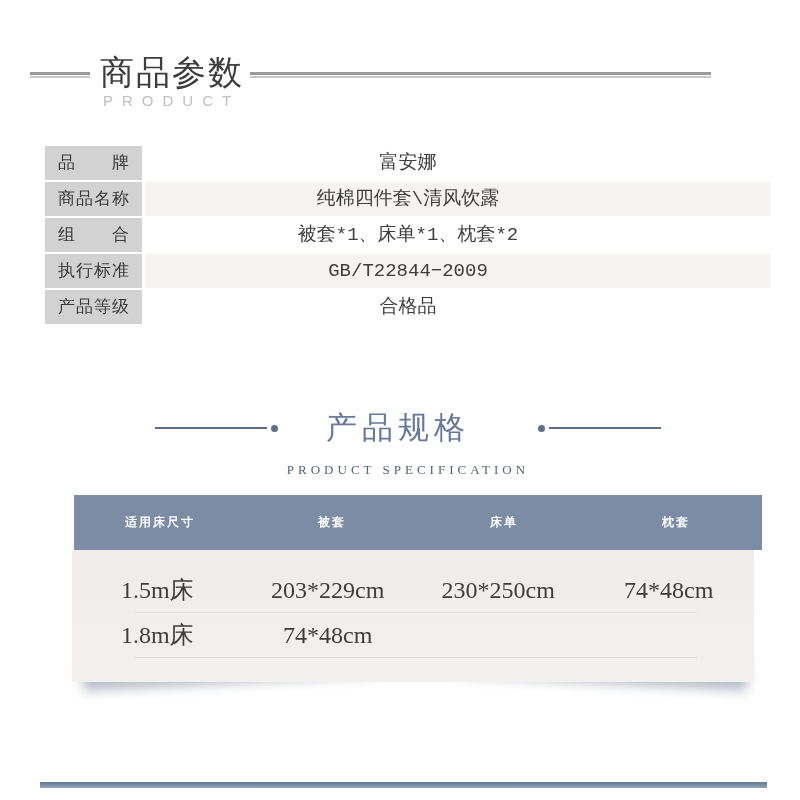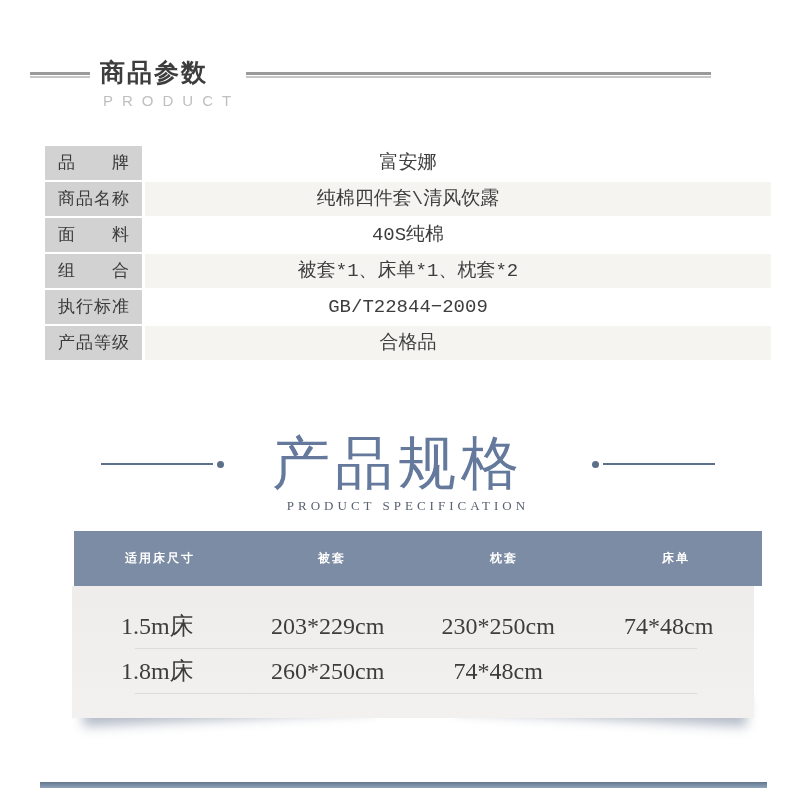--- a/index.html
+++ b/index.html
@@ -7,42 +7,42 @@
   body { font-family:"Liberation Sans","DejaVu Sans",sans-serif; color:#3d3d3d; }
   .page { position:relative; width:800px; height:800px; overflow:hidden; background:#ffffff; }
 
   
   .banner { display:flex; align-items:flex-start; margin:53px 0 0 30px; width:681px; }
   .dline { height:6px; margin-top:19px;
            background:linear-gradient(#9a9a9a 0 3px, transparent 3px 4.5px, #c6c6c6 4.5px 6px); }
   .dline.short { width:60px; }
   .dline.long  { flex:1; }
   .banner-text { margin:0 6px 0 10px; text-align:left; }
-  .banner-text h1 { font-size:25px; font-weight:700; letter-spacing:2px; color:#3d3d3d; line-height:38px; white-space:nowrap; }
+  .banner-text h1 { font-size:34px; font-weight:400; letter-spacing:2px; color:#3d3d3d; line-height:38px; white-space:nowrap; }
   .brand { font-size:15px; letter-spacing:9px; color:#bfbfbf; margin-top:1px; padding-left:3px; white-space:nowrap; }
 
   
   .params { margin:37px 0 0 45px; width:726px; }
   .prow { position:relative; height:34px; margin-bottom:2px;padding-left:28px; }
   .plabel { position:absolute; left:0; top:0; bottom:0; width:97px; background:#d2d2d2;
             font-size:17px; line-height:34px; padding:0 13px; color:#3a3a3a;
             text-align:justify; text-align-last:justify; overflow:hidden; }
   .pvalbg { position:absolute; left:100px; right:0; top:0; bottom:0; background:transparent; }
   .prow:nth-child(even) .pvalbg { background:#f5f4f1; }
   .pval { position:absolute; left:0; right:0; top:0; bottom:0; z-index:1;
           text-align:center; font-size:19px; line-height:34px; color:#3e3e3e;font-family:Liberation Mono, monospace; }
 
   
   .spec-head { margin-top:79px; display:flex; align-items:center; justify-content:center; transform:translateX(8px); }
   .sline { width:112px; height:1.5px; background:#5d7089; }
   .sdot { width:7px; height:7px; border-radius:50%; background:#5d7089; }
   .sdot.left { margin-left:4px; }
   .sdot.right { margin-right:4px; }
   .spec-head h2 { font-family:"Liberation Serif","DejaVu Serif",serif; font-weight:400;
-                  font-size:58px; color:#64799b; letter-spacing:5px; margin:0 68px 0 48px;
+                  font-size:31px; color:#64799b; letter-spacing:5px; margin:0 68px 0 48px;
                   line-height:50px; white-space:nowrap; }
   .spec-sub { margin-top:9px; text-align:center; transform:translateX(8px);
               font-family:"Liberation Serif","DejaVu Serif",serif;
               font-size:13px; letter-spacing:4px; color:#596070; white-space:nowrap; }
 
   
   .spec-table { position:relative; margin:17px 0 0 74px; width:688px; }
   .thead { height:55px; background:#7c8ca4; display:grid; grid-template-columns:repeat(4,1fr); align-items:center; }
   .thead .th { text-align:center; color:#ffffff; font-size:12px; font-weight:600; letter-spacing:2px; }
   .curl-shadow { position:absolute; height:28px; width:290px; bottom:12px; }
@@ -77,25 +77,20 @@
       <div class="plabel">品牌</div>
       <div class="pvalbg"></div>
       <div class="pval">富安娜</div>
     </div>
     <div class="prow">
       <div class="plabel">商品名称</div>
       <div class="pvalbg"></div>
       <div class="pval">纯棉四件套\清风饮露</div>
     </div>
     <div class="prow">
-      <div class="plabel">面料</div>
-      <div class="pvalbg"></div>
-      <div class="pval">40S纯棉</div>
-    </div>
-    <div class="prow">
       <div class="plabel">组合</div>
       <div class="pvalbg"></div>
       <div class="pval">被套*1、床单*1、枕套*2</div>
     </div>
     <div class="prow">
       <div class="plabel">执行标准</div>
       <div class="pvalbg"></div>
       <div class="pval">GB/T22844−2009</div>
     </div>
     <div class="prow">
@@ -113,34 +108,33 @@
     <span class="sline"></span>
   </div>
   <div class="spec-sub">PRODUCT SPECIFICATION</div>
 
   <section class="spec-table">
     <div class="curl-shadow l"></div>
     <div class="curl-shadow r"></div>
     <div class="thead">
       <div class="th">适用床尺寸</div>
       <div class="th">被套</div>
+      <div class="th">床单</div>
       <div class="th">枕套</div>
-      <div class="th">床单</div>
     </div>
     <div class="tbody">
       <div class="spec-row">
         <div class="td">1.5m床</div>
         <div class="td">203*229cm</div>
         <div class="td">230*250cm</div>
         <div class="td">74*48cm</div>
       </div>
       <div class="sep"></div>
       <div class="spec-row">
         <div class="td">1.8m床</div>
-        <div class="td">260*250cm</div>
         <div class="td">74*48cm</div>
       </div>
       <div class="sep"></div>
     </div>
   </section>
 
   <div class="bottom-band"></div>
 </div>
 
 </body></html>

